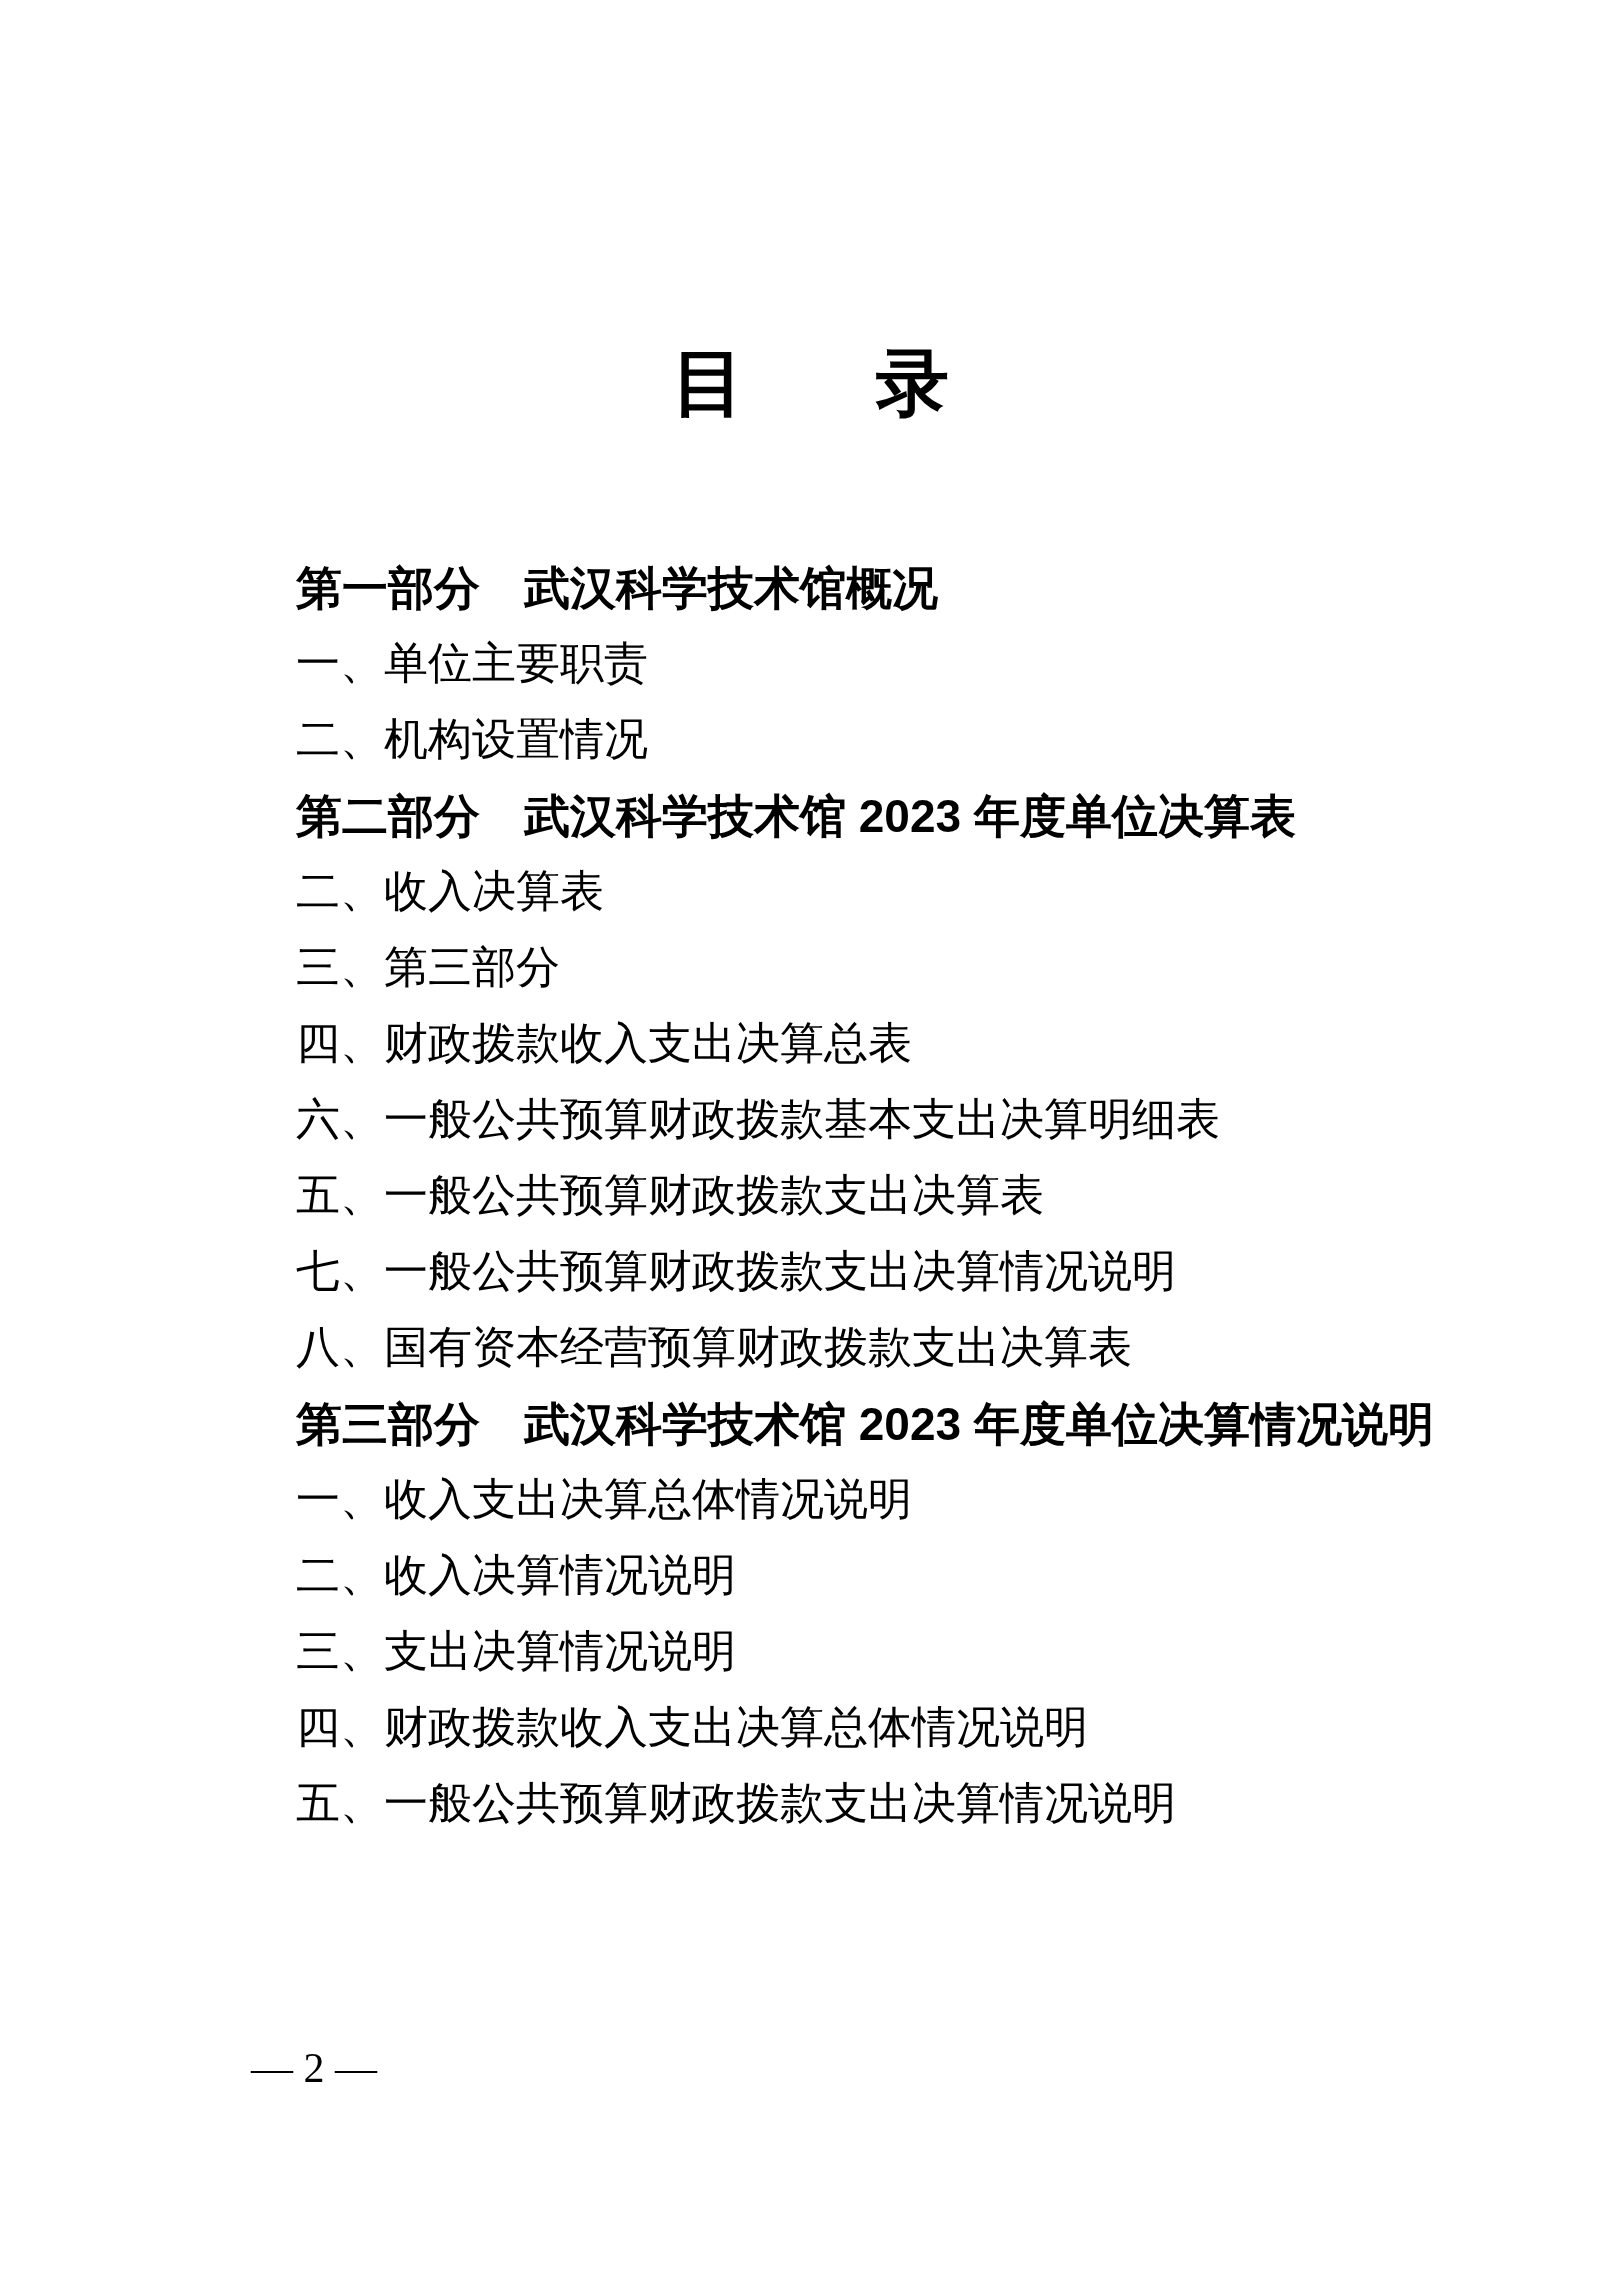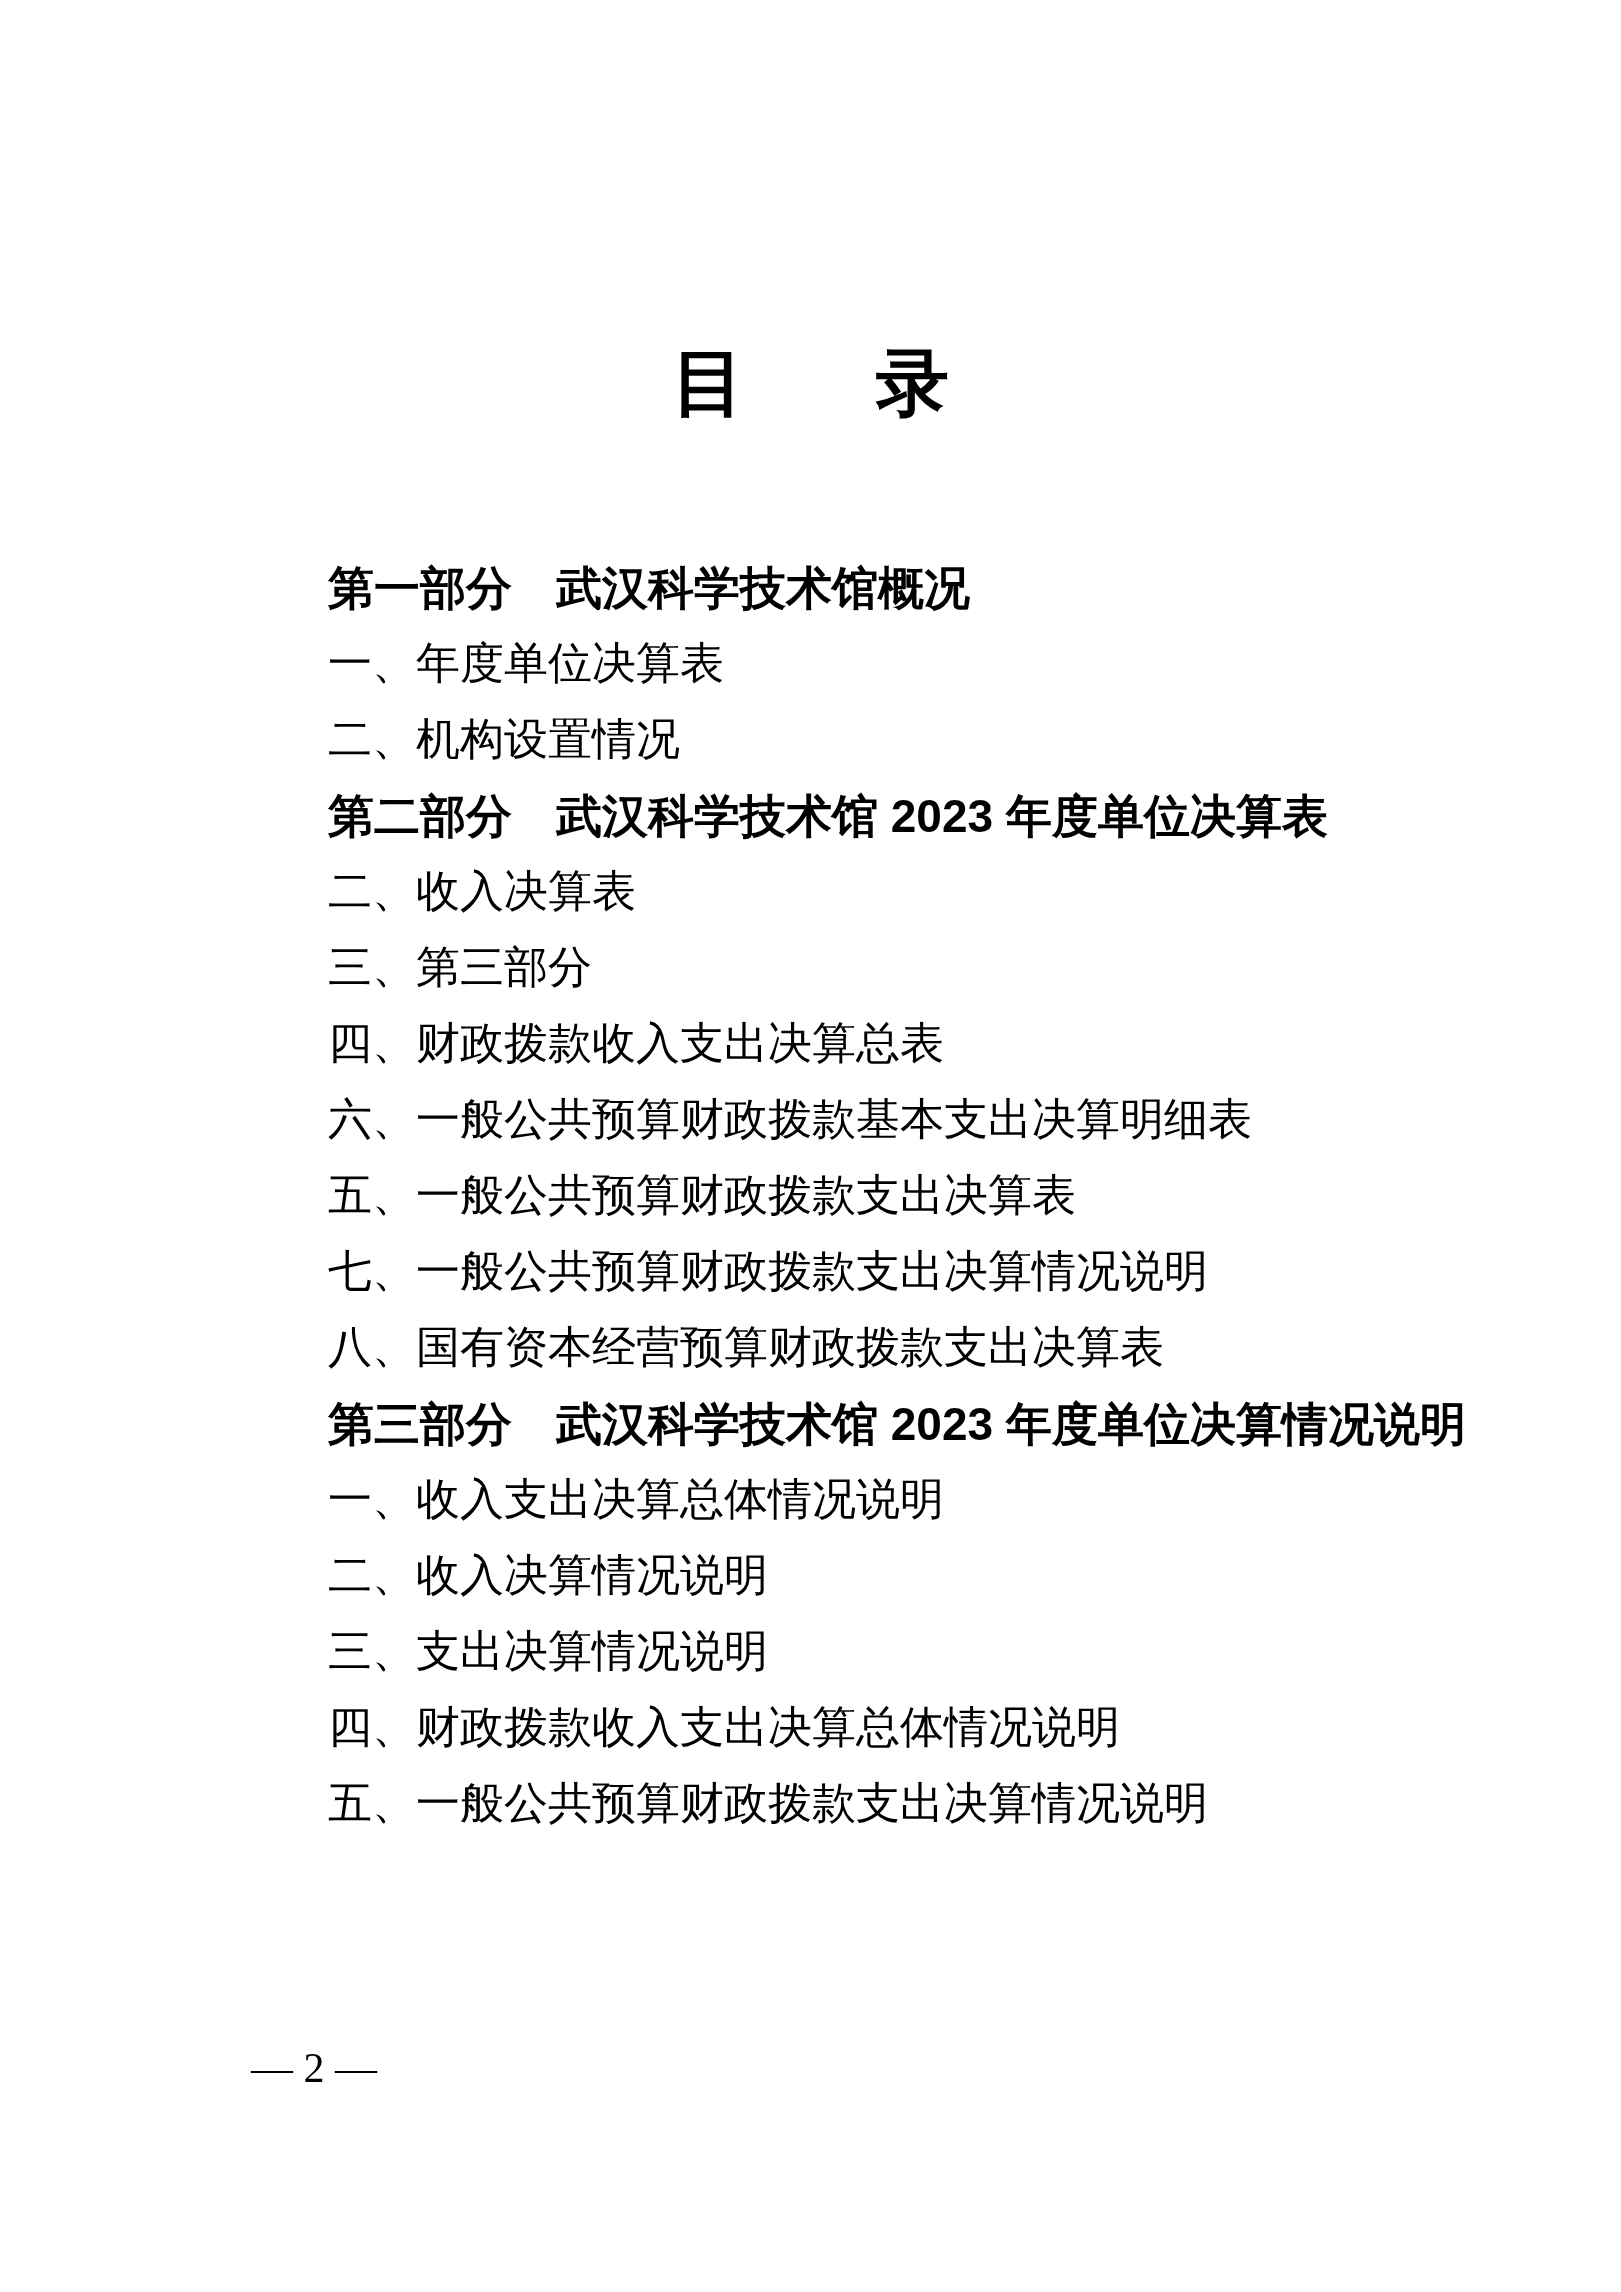--- a/index.html
+++ b/index.html
@@ -29,21 +29,20 @@
   
   .toc {
     position: absolute;
     left: 296px;
     top: 550px;
   }
   .toc-line {
     height: 76px;
     line-height: 76px;
     white-space: nowrap;
-    margin-left: 32px;
   }
   .toc-line.section {
     font-family: "Liberation Sans", "DejaVu Sans", sans-serif;
     font-weight: 700;
     font-size: 46px;
   }
   .toc-line.entry {
     font-family: "Liberation Serif", "DejaVu Serif", serif;
     font-weight: 400;
     font-size: 44px;
@@ -70,21 +69,21 @@
   <div class="doc-title">
     <span>目</span>
     <span>录</span>
   </div>
 
   <div class="toc">
 
     <div class="toc-line section">
       <span>第一部分</span><span class="section-title">武汉科学技术馆概况</span>
     </div>
-    <div class="toc-line entry">一、年度单位决算表</div>
+    <div class="toc-line entry">一、单位主要职责</div>
     <div class="toc-line entry">二、机构设置情况</div>
 
     <div class="toc-line section">
       <span>第二部分</span><span class="section-title">武汉科学技术馆 2023 年度单位决算表</span>
     </div>
     <div class="toc-line entry">二、收入决算表</div>
     <div class="toc-line entry">三、第三部分</div>
     <div class="toc-line entry">四、财政拨款收入支出决算总表</div>
     <div class="toc-line entry">六、一般公共预算财政拨款基本支出决算明细表</div>
     <div class="toc-line entry">五、一般公共预算财政拨款支出决算表</div>

